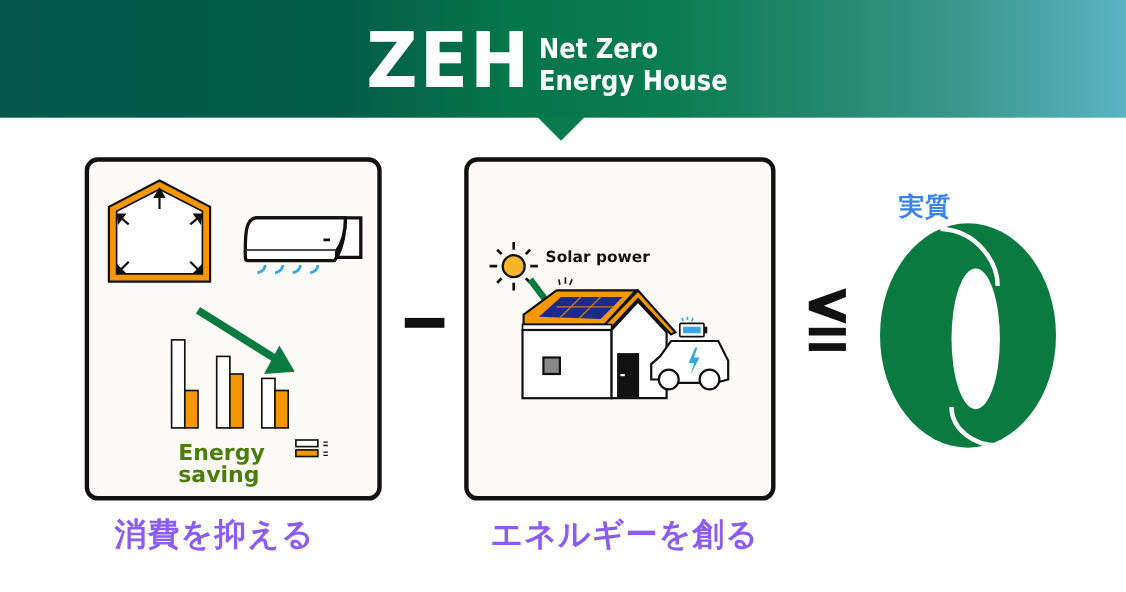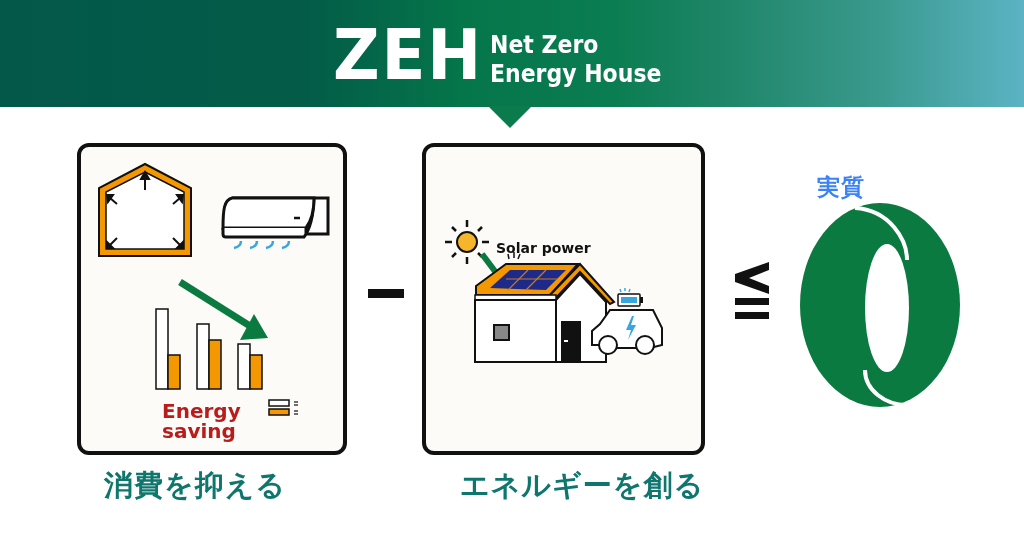--- a/index.html
+++ b/index.html
@@ -6,30 +6,30 @@
   body { width:1024px; height:538px; background:#ffffff; position:relative; overflow:hidden; font-family:"DejaVu Sans", sans-serif; }
   .banner { position:absolute; left:0; top:0; width:1024px; height:107px;
     background: linear-gradient(90deg, #03584a 0%, #035c48 30%, #05754a 45%, #0b7d52 60%, #21876b 72%, #3a9a8e 86%, #5bb3c4 100%); }
   .pointer { position:absolute; left:488px; top:106px; width:0; height:0;
     border-left:22px solid transparent; border-right:22px solid transparent; border-top:22px solid #0b7a4c; }
   .zeh { position:absolute; left:333px; top:20px; font-family:"DejaVu Sans", sans-serif; font-weight:bold; font-size:70px; line-height:70px; color:#fff; letter-spacing:2px; transform:scaleX(0.92); transform-origin:left top; }
   .sub { position:absolute; left:490px; top:30px; color:#fff; font-weight:bold; font-size:25px; line-height:29px; font-family:"DejaVu Sans", sans-serif; transform:scaleX(0.88); transform-origin:left top; }
   .box { position:absolute; top:143px; height:312px; background:#fcfbf7; border:4px solid #111; border-radius:12px; box-sizing:border-box; }
   .box1 { left:77px; width:270px; }
   .box2 { left:422px; width:283px; }
-  .caption { position:absolute; top:466px; font-size:29px; font-weight:bold; color:#0f766e; letter-spacing:1px; }
+  .caption { position:absolute; top:466px; font-size:29px; font-weight:bold; color:#8b5cf6; letter-spacing:1px; }
   .cap1 { left:104px; }
-  .cap2 { left:460px; }
+  .cap2 { left:446px; }
   .minus { position:absolute; left:368px; top:289px; width:36px; height:9px; background:#111; }
   .leq { position:absolute; left:735px; top:262px; width:36px; height:64px; }
   .jisshitsu { position:absolute; left:817px; top:172px; font-size:23px; font-weight:bold; color:#3b82f6; letter-spacing:1px; }
   .zero { position:absolute; left:795px; top:200px; width:170px; height:210px; }
   .svgabs { position:absolute; }
-  .energy-text { position:absolute; left:162px; top:401px; font-size:20px; font-weight:bold; color:#b91c1c; line-height:20px; }
-  .solar-text { position:absolute; left:496px; top:226px; font-size:14px; font-weight:bold; color:#111;margin-top:14px; }
+  .energy-text { position:absolute; left:162px; top:401px; font-size:20px; font-weight:bold; color:#4d7c0f; line-height:20px; }
+  .solar-text { position:absolute; left:496px; top:226px; font-size:14px; font-weight:bold; color:#111; }
 </style>
 </head>
 <body>
 
 <div class="banner"></div>
 <div class="pointer"></div>
 <div class="zeh">ZEH</div>
 <div class="sub">
   <div>Net Zero</div>
   <div>Energy House</div>

